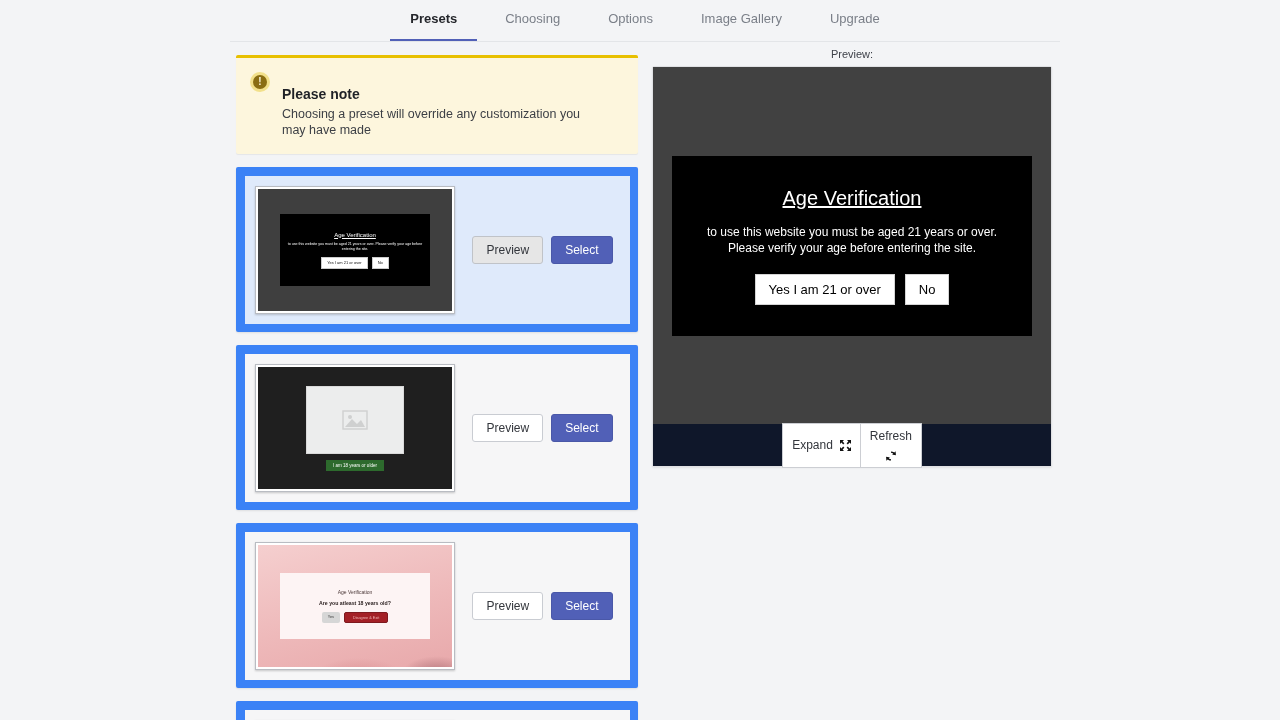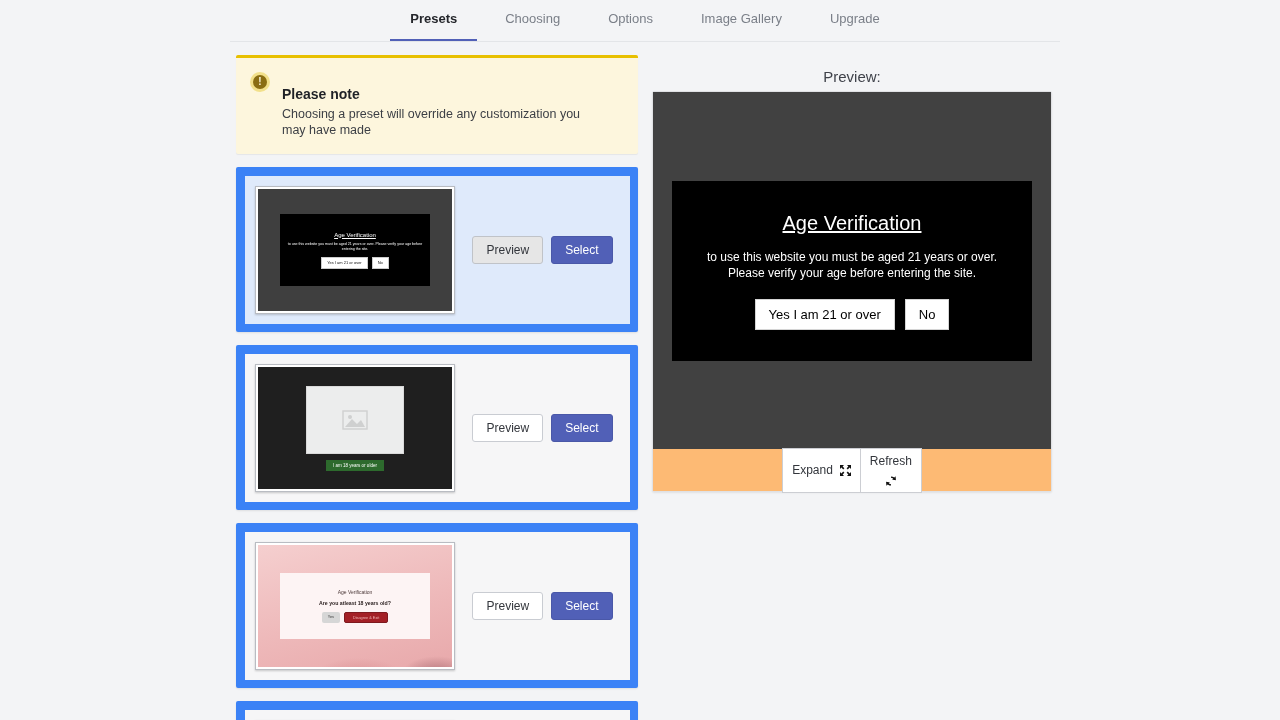--- a/index.html
+++ b/index.html
@@ -114,37 +114,37 @@
   .preset-actions { flex: 1 1 auto; display:flex; align-items:center; justify-content:center; gap:8px; }
   .btn {
     font-size: 12px; padding: 7px 13px; border-radius: 3px; cursor: pointer;
     border: 1px solid #c9ccd2; background:#fff; color:#33363c; line-height:1;
   }
   .btn-preview.active { background:#e6e6e6; border-color:#c0c3c8; }
   .btn-select { background:#5160b7; border-color:#4a58a8; color:#fff; }
 
   
   #right-col { position:absolute; left:652px; top:48px; width:400px; }
-  .preview-label { text-align:center; font-size:15px; color:#3f424a; margin-bottom:6px;margin-top:20px; }
+  .preview-label { text-align:center; font-size:11px; color:#3f424a; margin-bottom:6px; }
   .preview-panel {
     background:#fff; border:1px solid #e0e1e4; border-radius:2px;
     box-shadow:0 1px 2px rgba(0,0,0,.08);
   }
   .preview-stage {
     background:#414141; height:357px; display:flex; align-items:center; justify-content:center;
   }
   .preview-modal {
     background:#000; width:360px; height:180px; color:#fff;
     display:flex; flex-direction:column; align-items:center; justify-content:center;
   }
   .pv-h { font-size:20px; text-decoration:underline; margin-bottom:14px; }
   .pv-p { font-size:12px; line-height:16px; text-align:center; width:300px; margin-bottom:18px; }
   .pv-btns { display:flex; gap:10px; }
   .pv-btn { background:#fff; color:#000; font-size:13px; padding:7px 13px; border:1px solid #d4d4d4; cursor:pointer; }
-  .preview-toolbar { height:42px; display:flex; align-items:center; justify-content:center; background:#fdba74; }
+  .preview-toolbar { height:42px; display:flex; align-items:center; justify-content:center; background:#0f172a; }
   .tool-group { display:flex; }
   .tool-btn {
     display:flex; align-items:center; gap:7px;
     font-size:12px; color:#33363c; background:#fff;
     border:1px solid #ccced3; padding:5px 9px; cursor:pointer;
   }
   .tool-btn + .tool-btn { border-left:none;flex-direction:column; }
   .tool-btn svg { display:block; }
 </style>
 </head>

